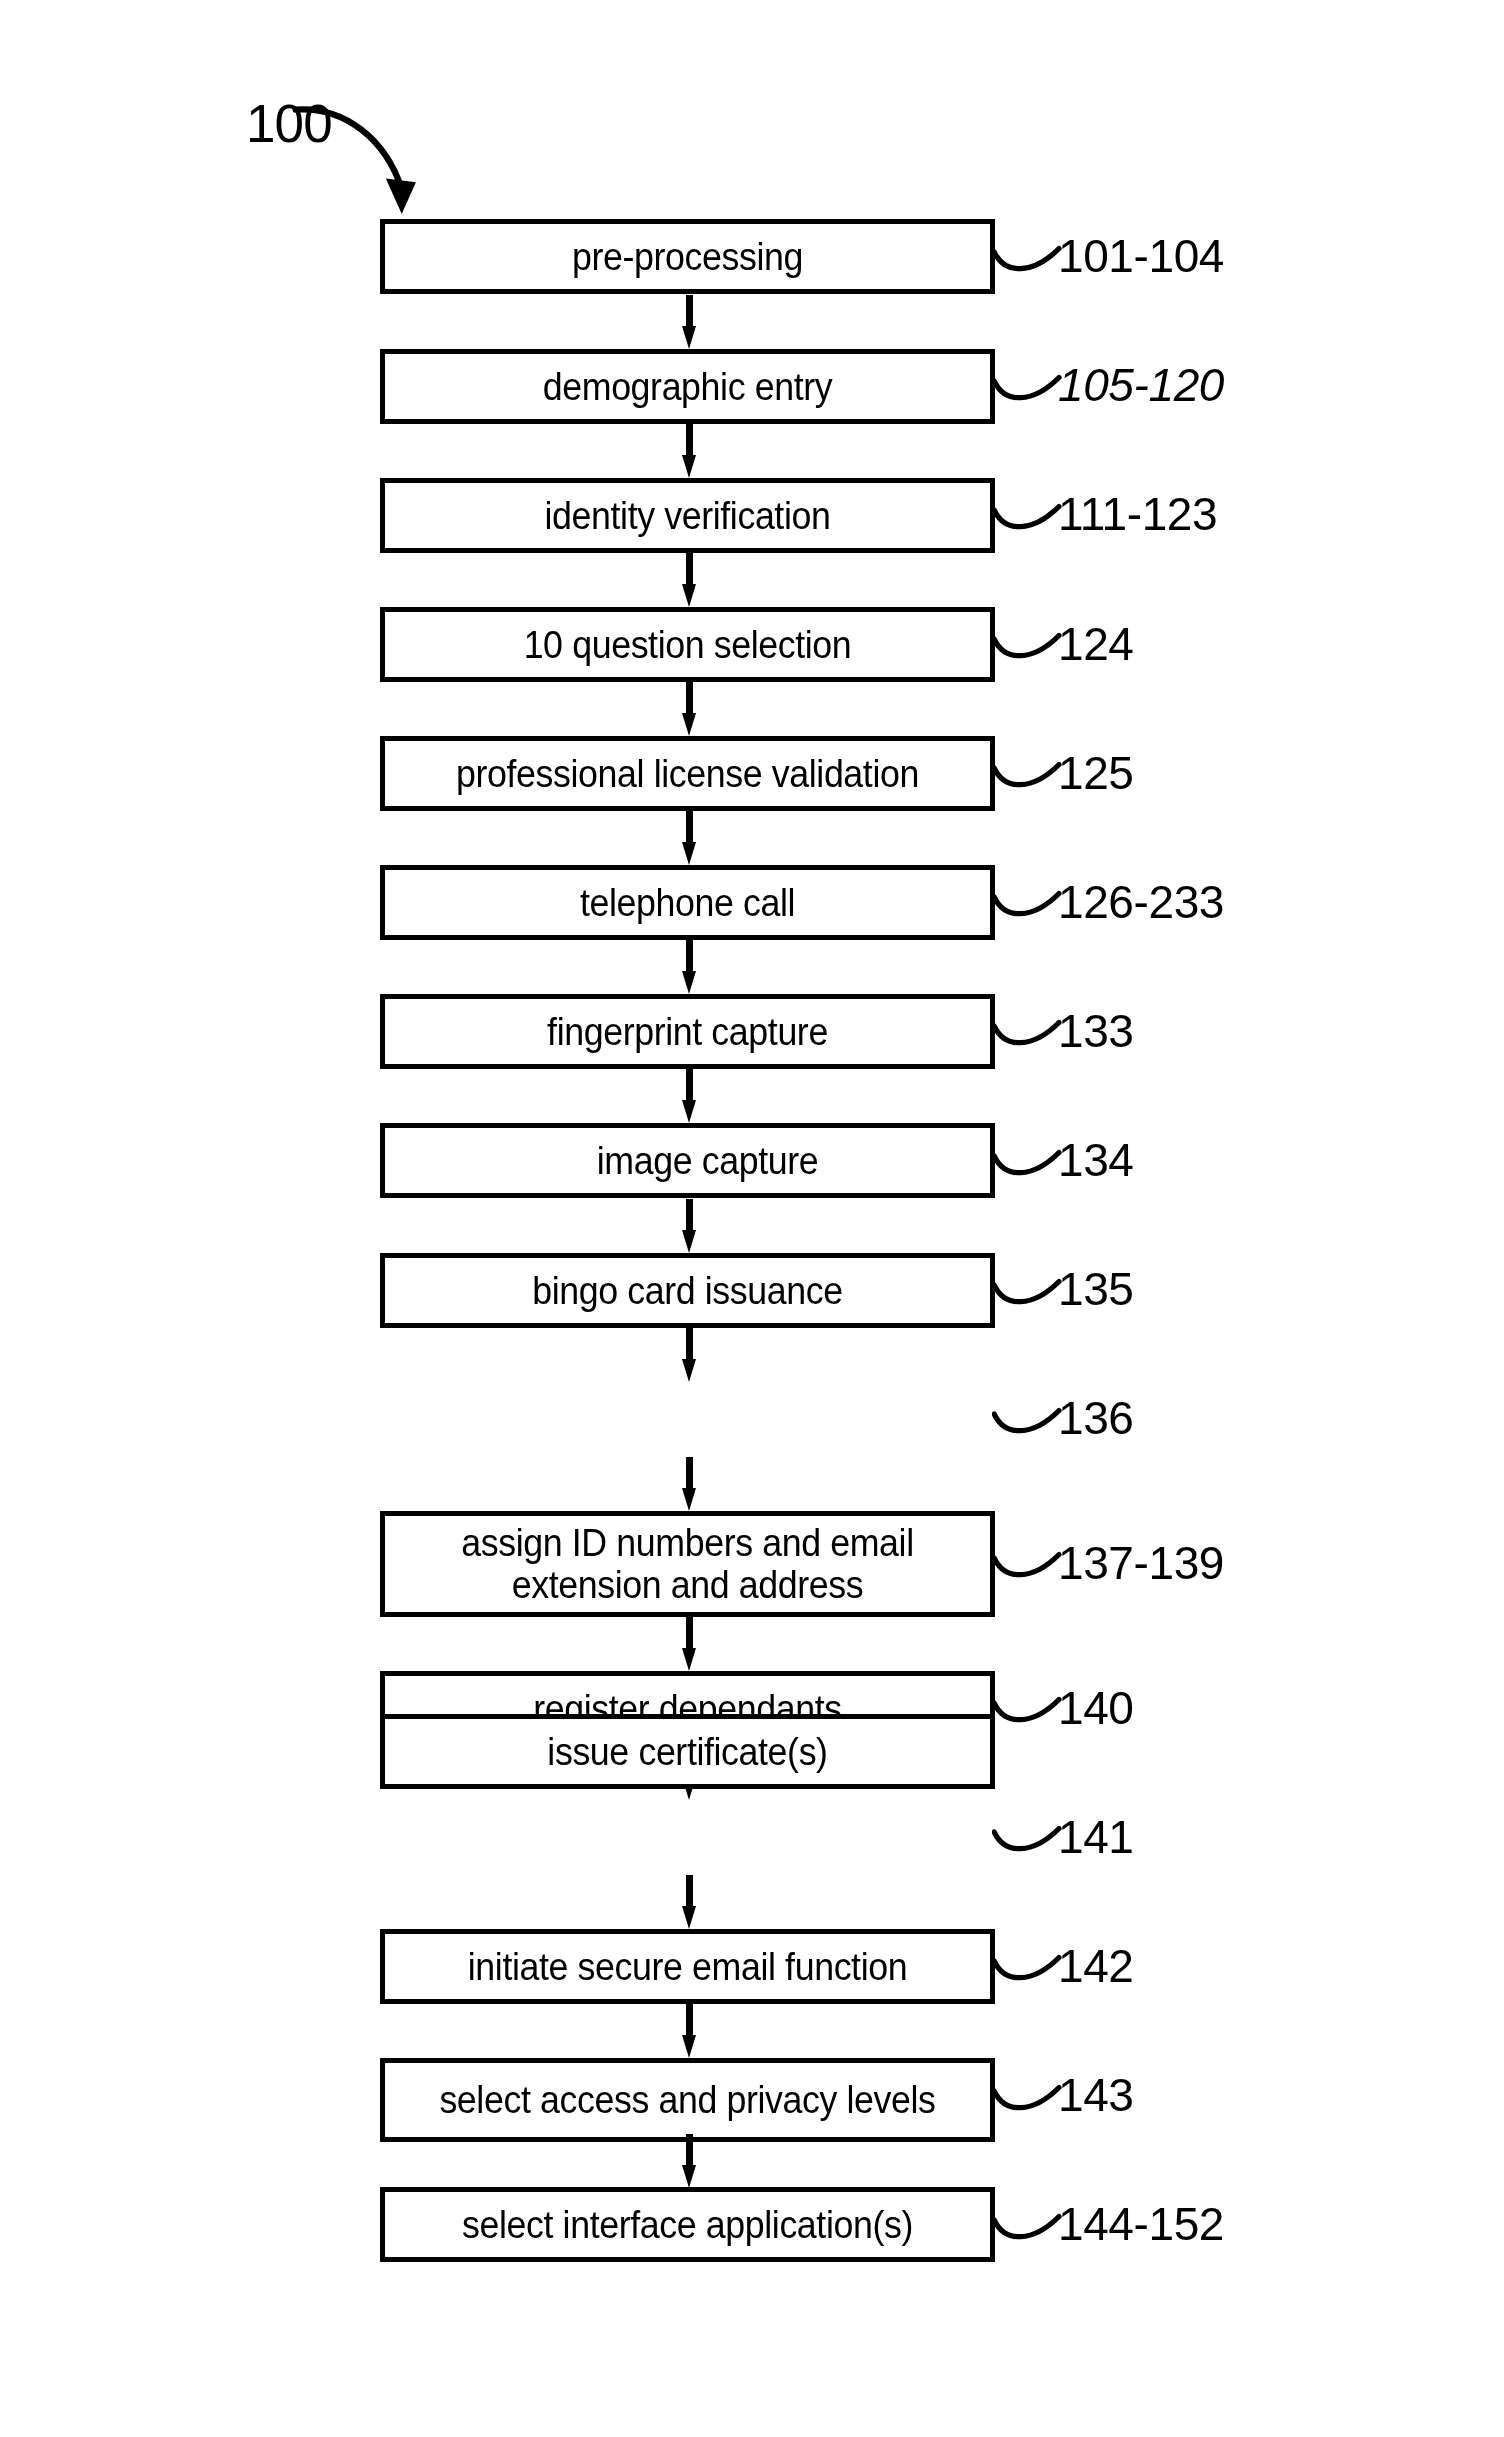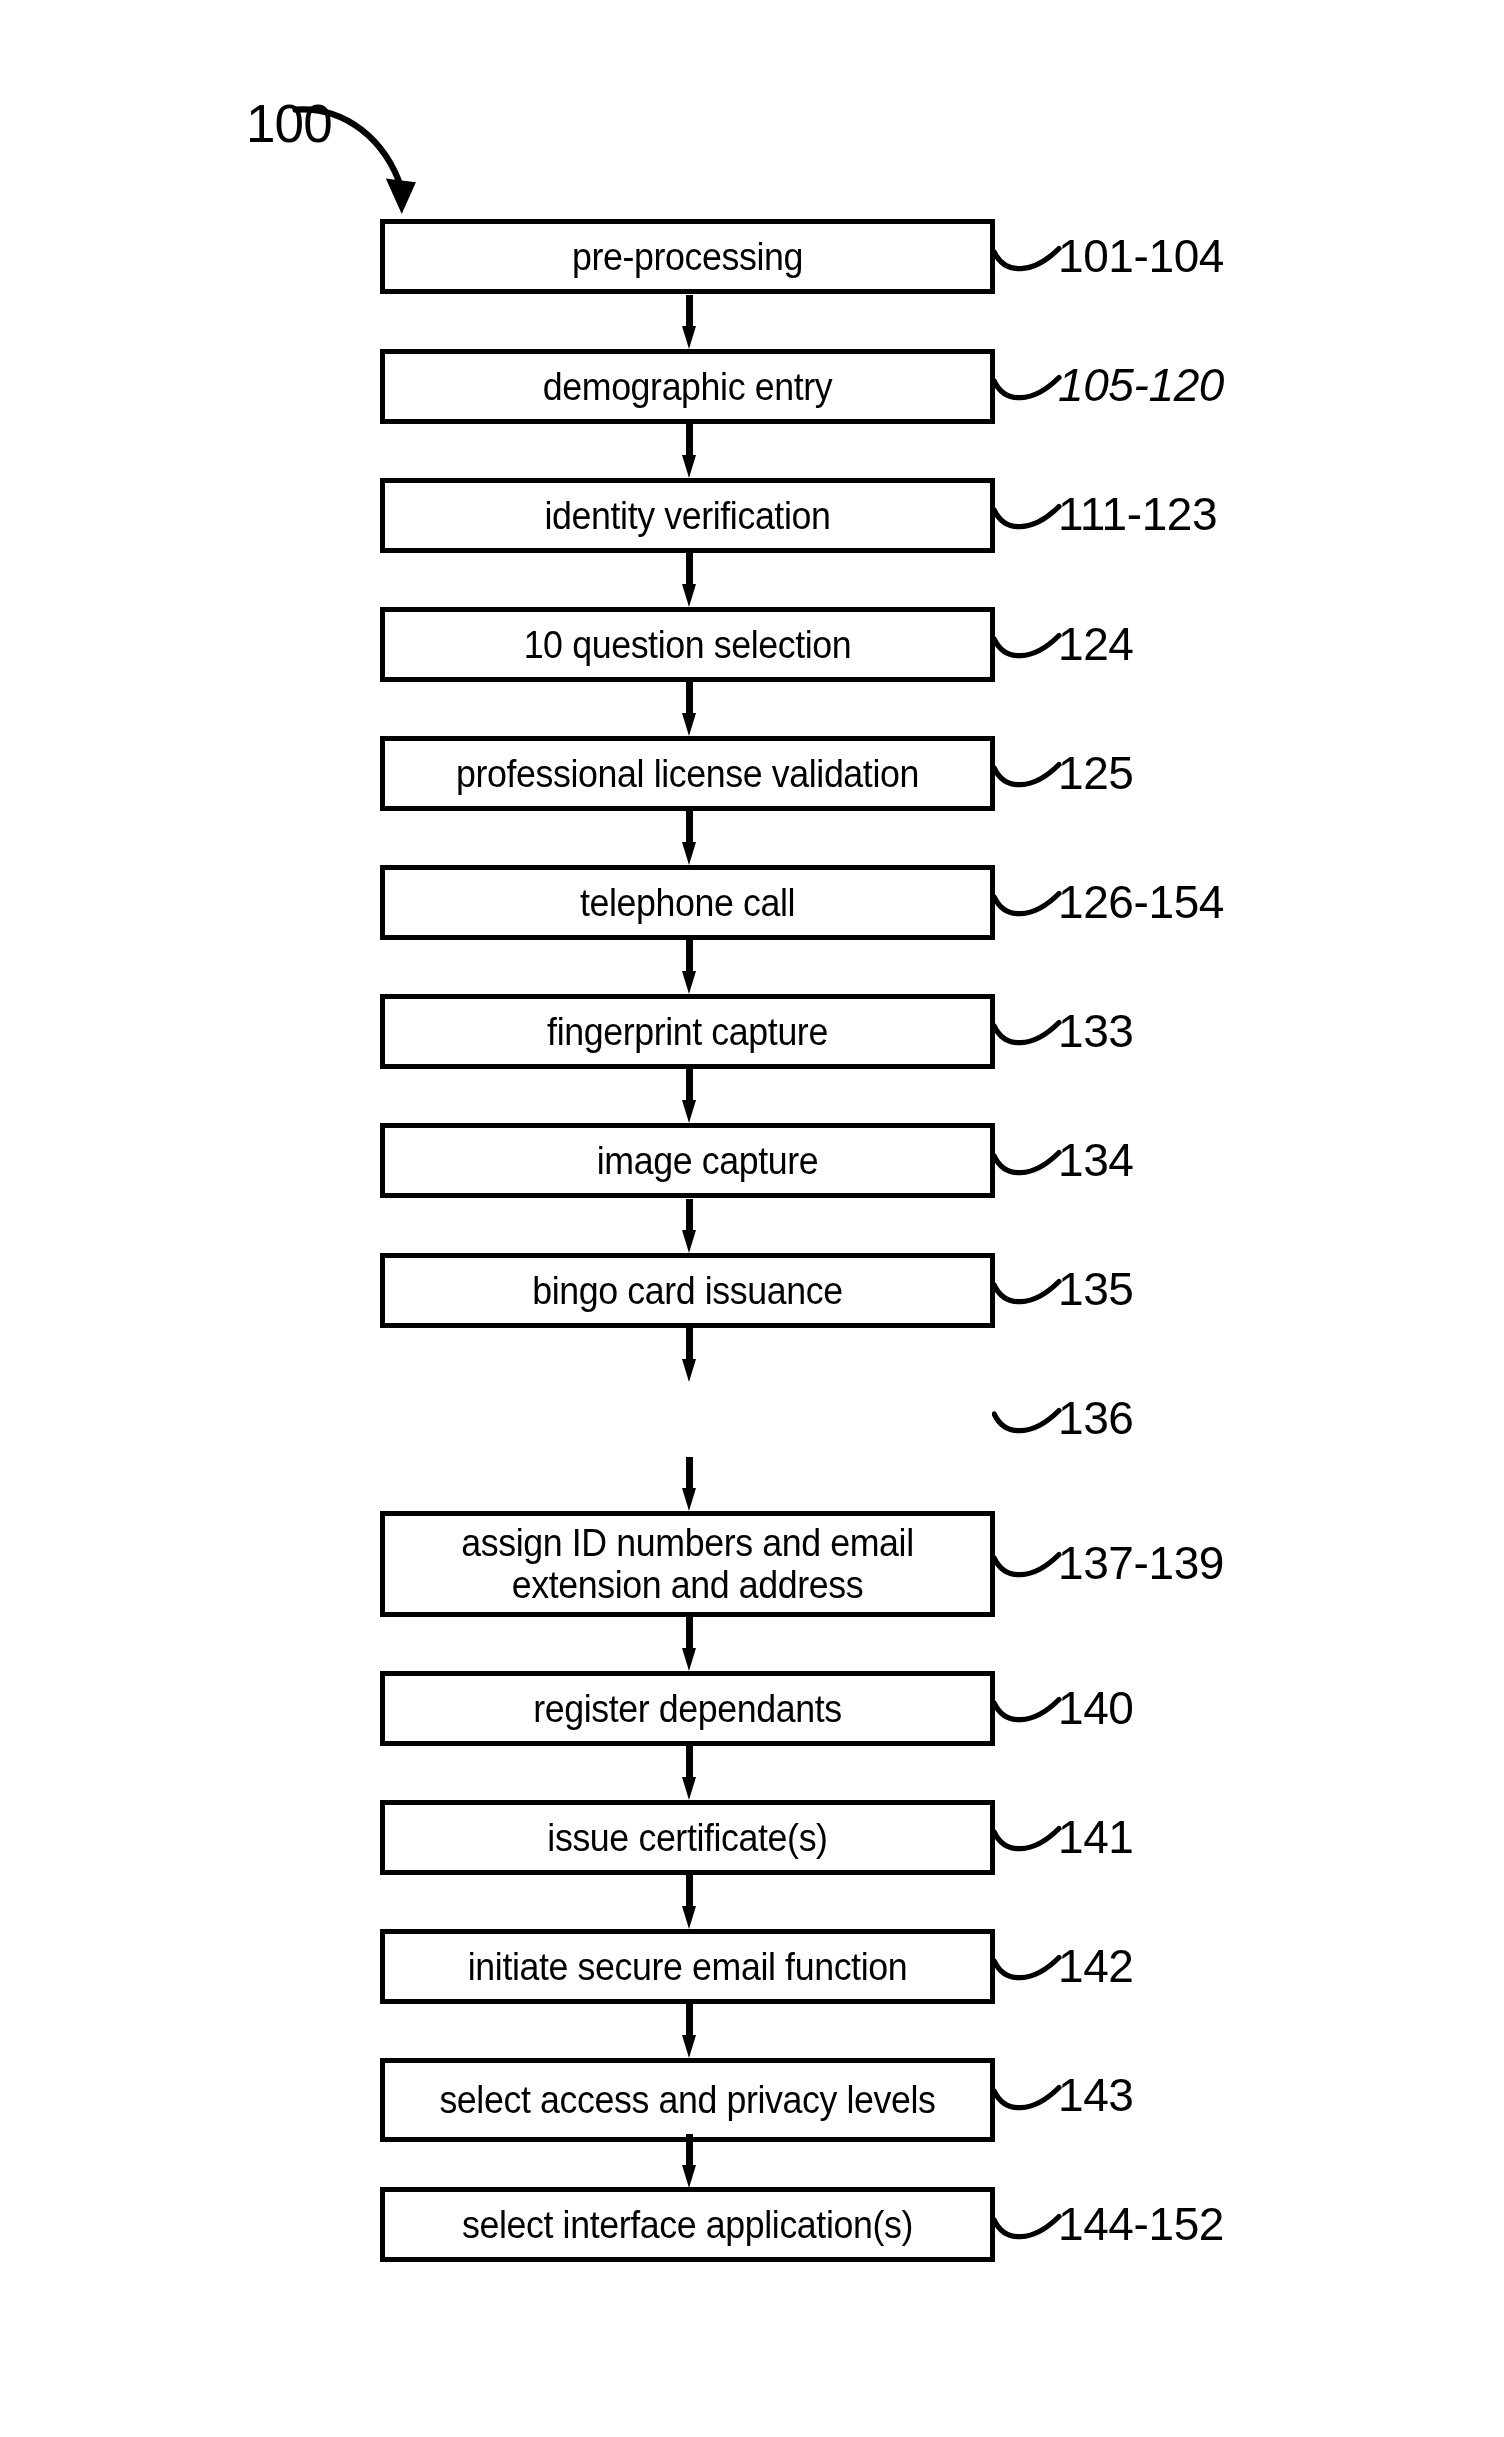--- a/index.html
+++ b/index.html
@@ -180,21 +180,21 @@
       <div class="connector" style="left: 682px; top: 811px; height: 54px;">
         <div class="shaft" style="height: 33px;"></div>
         <div class="head" style="top: 31px;"></div>
       </div>
       <div class="node" style="top: 865px; height: 75px;">
         <span class="node-label">telephone call</span>
       </div>
       <div class="leader" style="left: 992px; top: 890px;"><svg viewBox="0 0 80 40" xmlns="http://www.w3.org/2000/svg" width="71" height="35">
           <path d="M 2 8 C 14 34, 46 34, 76 4" stroke="#000000" stroke-width="6" fill="none" stroke-linecap="round"></path>
         </svg></div>
-      <div class="refnum" style="left: 1058px; top: 879px;">126-154</div>
+      <div class="refnum" style="left: 1058px; top: 879px;">126-233</div>
       <div class="connector" style="left: 682px; top: 940px; height: 54px;">
         <div class="shaft" style="height: 33px;"></div>
         <div class="head" style="top: 31px;"></div>
       </div>
       <div class="node" style="top: 994px; height: 75px;">
         <span class="node-label">fingerprint capture</span>
       </div>
       <div class="leader" style="left: 992px; top: 1019px;"><svg viewBox="0 0 80 40" xmlns="http://www.w3.org/2000/svg" width="71" height="35">
           <path d="M 2 8 C 14 34, 46 34, 76 4" stroke="#000000" stroke-width="6" fill="none" stroke-linecap="round"></path>
         </svg></div>
@@ -249,21 +249,21 @@
         <span class="node-label">register dependants</span>
       </div>
       <div class="leader" style="left: 992px; top: 1696px;"><svg viewBox="0 0 80 40" xmlns="http://www.w3.org/2000/svg" width="71" height="35">
           <path d="M 2 8 C 14 34, 46 34, 76 4" stroke="#000000" stroke-width="6" fill="none" stroke-linecap="round"></path>
         </svg></div>
       <div class="refnum" style="left: 1058px; top: 1685px;">140</div>
       <div class="connector" style="left: 682px; top: 1746px; height: 54px;">
         <div class="shaft" style="height: 33px;"></div>
         <div class="head" style="top: 31px;"></div>
       </div>
-      <div class="node" style="top: 1800px; height: 75px;">
+      <div class="node" style="top: 1714px; height: 75px;">
         <span class="node-label">issue certificate(s)</span>
       </div>
       <div class="leader" style="left: 992px; top: 1825px;"><svg viewBox="0 0 80 40" xmlns="http://www.w3.org/2000/svg" width="71" height="35">
           <path d="M 2 8 C 14 34, 46 34, 76 4" stroke="#000000" stroke-width="6" fill="none" stroke-linecap="round"></path>
         </svg></div>
       <div class="refnum" style="left: 1058px; top: 1814px;">141</div>
       <div class="connector" style="left: 682px; top: 1875px; height: 54px;">
         <div class="shaft" style="height: 33px;"></div>
         <div class="head" style="top: 31px;"></div>
       </div>

